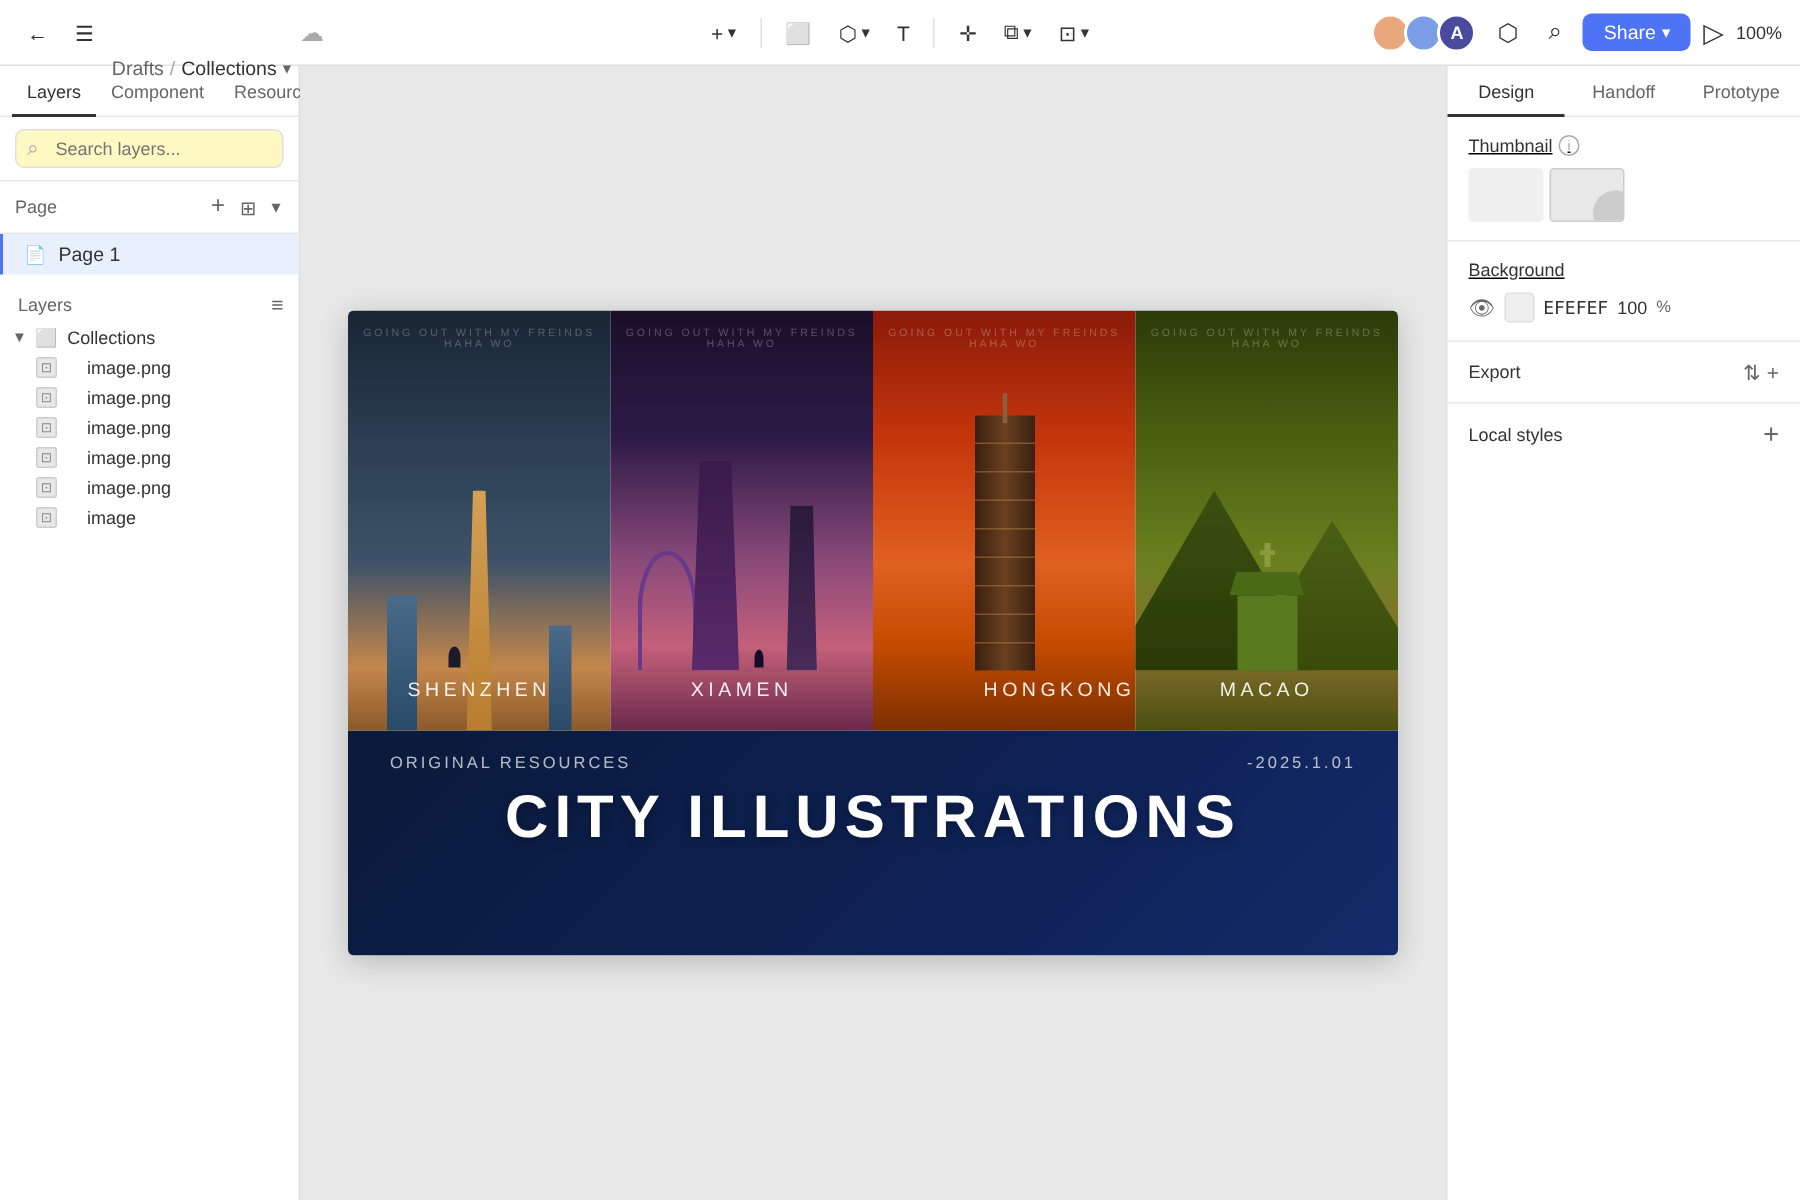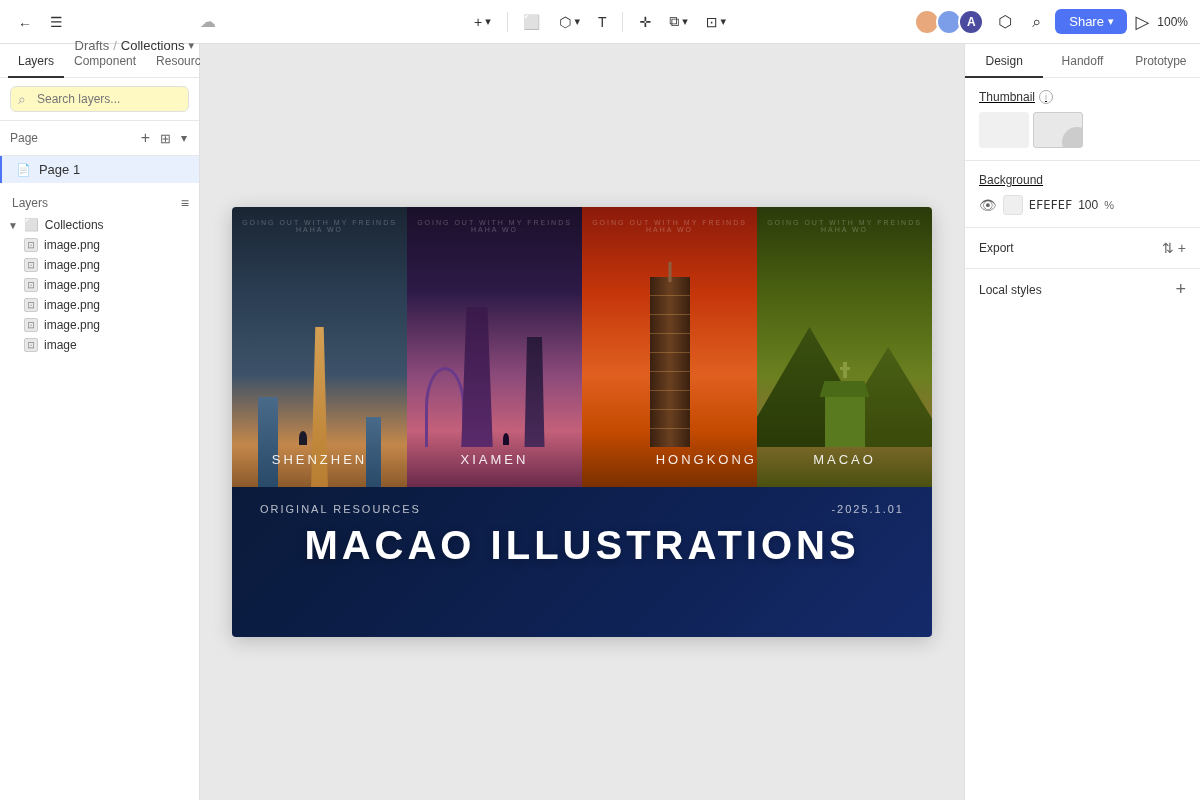--- a/index.html
+++ b/index.html
@@ -152,21 +152,21 @@
       align-items: center;
       justify-content: space-between;
       padding: 4px 10px 4px 12px;
     }
     .layers-label { font-size: 12px; color: #666; font-weight: 500; }
     .layers-collapse-btn { background: none; border: none; cursor: pointer; color: #666; font-size: 14px; }
 
     .layer-item {
       display: flex;
       align-items: center;
-      gap: 6px;
+      gap: 20px;
       padding: 3px 10px 3px 24px;
       font-size: 12px;
       color: #333;
       cursor: pointer;
     }
     .layer-group {
       display: flex;
       align-items: center;
       gap: 6px;
       padding: 3px 10px 3px 8px;
@@ -771,21 +771,21 @@
           </div>
           <span class="city-panel-name">MACAO</span>
         </div>
       </div>
 
       <div class="bottom-banner">
         <div class="bottom-meta">
           <span class="bottom-meta-text">ORIGINAL RESOURCES</span>
           <span class="bottom-meta-text">-2025.1.01</span>
         </div>
-        <div class="bottom-title">MACAO ILLUSTRATIONS</div>
+        <div class="bottom-title">CITY ILLUSTRATIONS</div>
       </div>
     </div>
   </div>
 
   <div class="right-panel">
     <div class="right-tabs">
       <div class="right-tab active">Design</div>
       <div class="right-tab">Handoff</div>
       <div class="right-tab">Prototype</div>
     </div>

